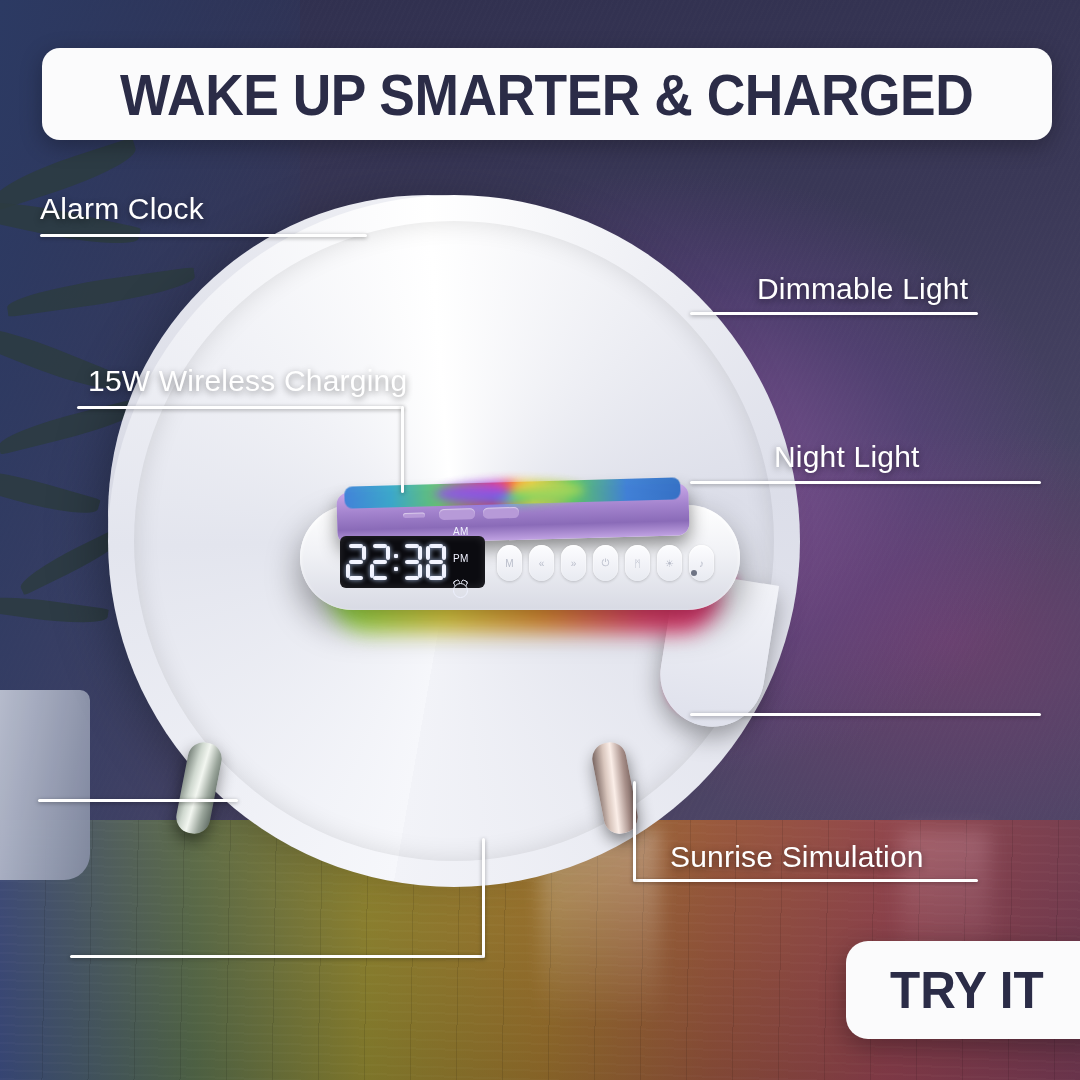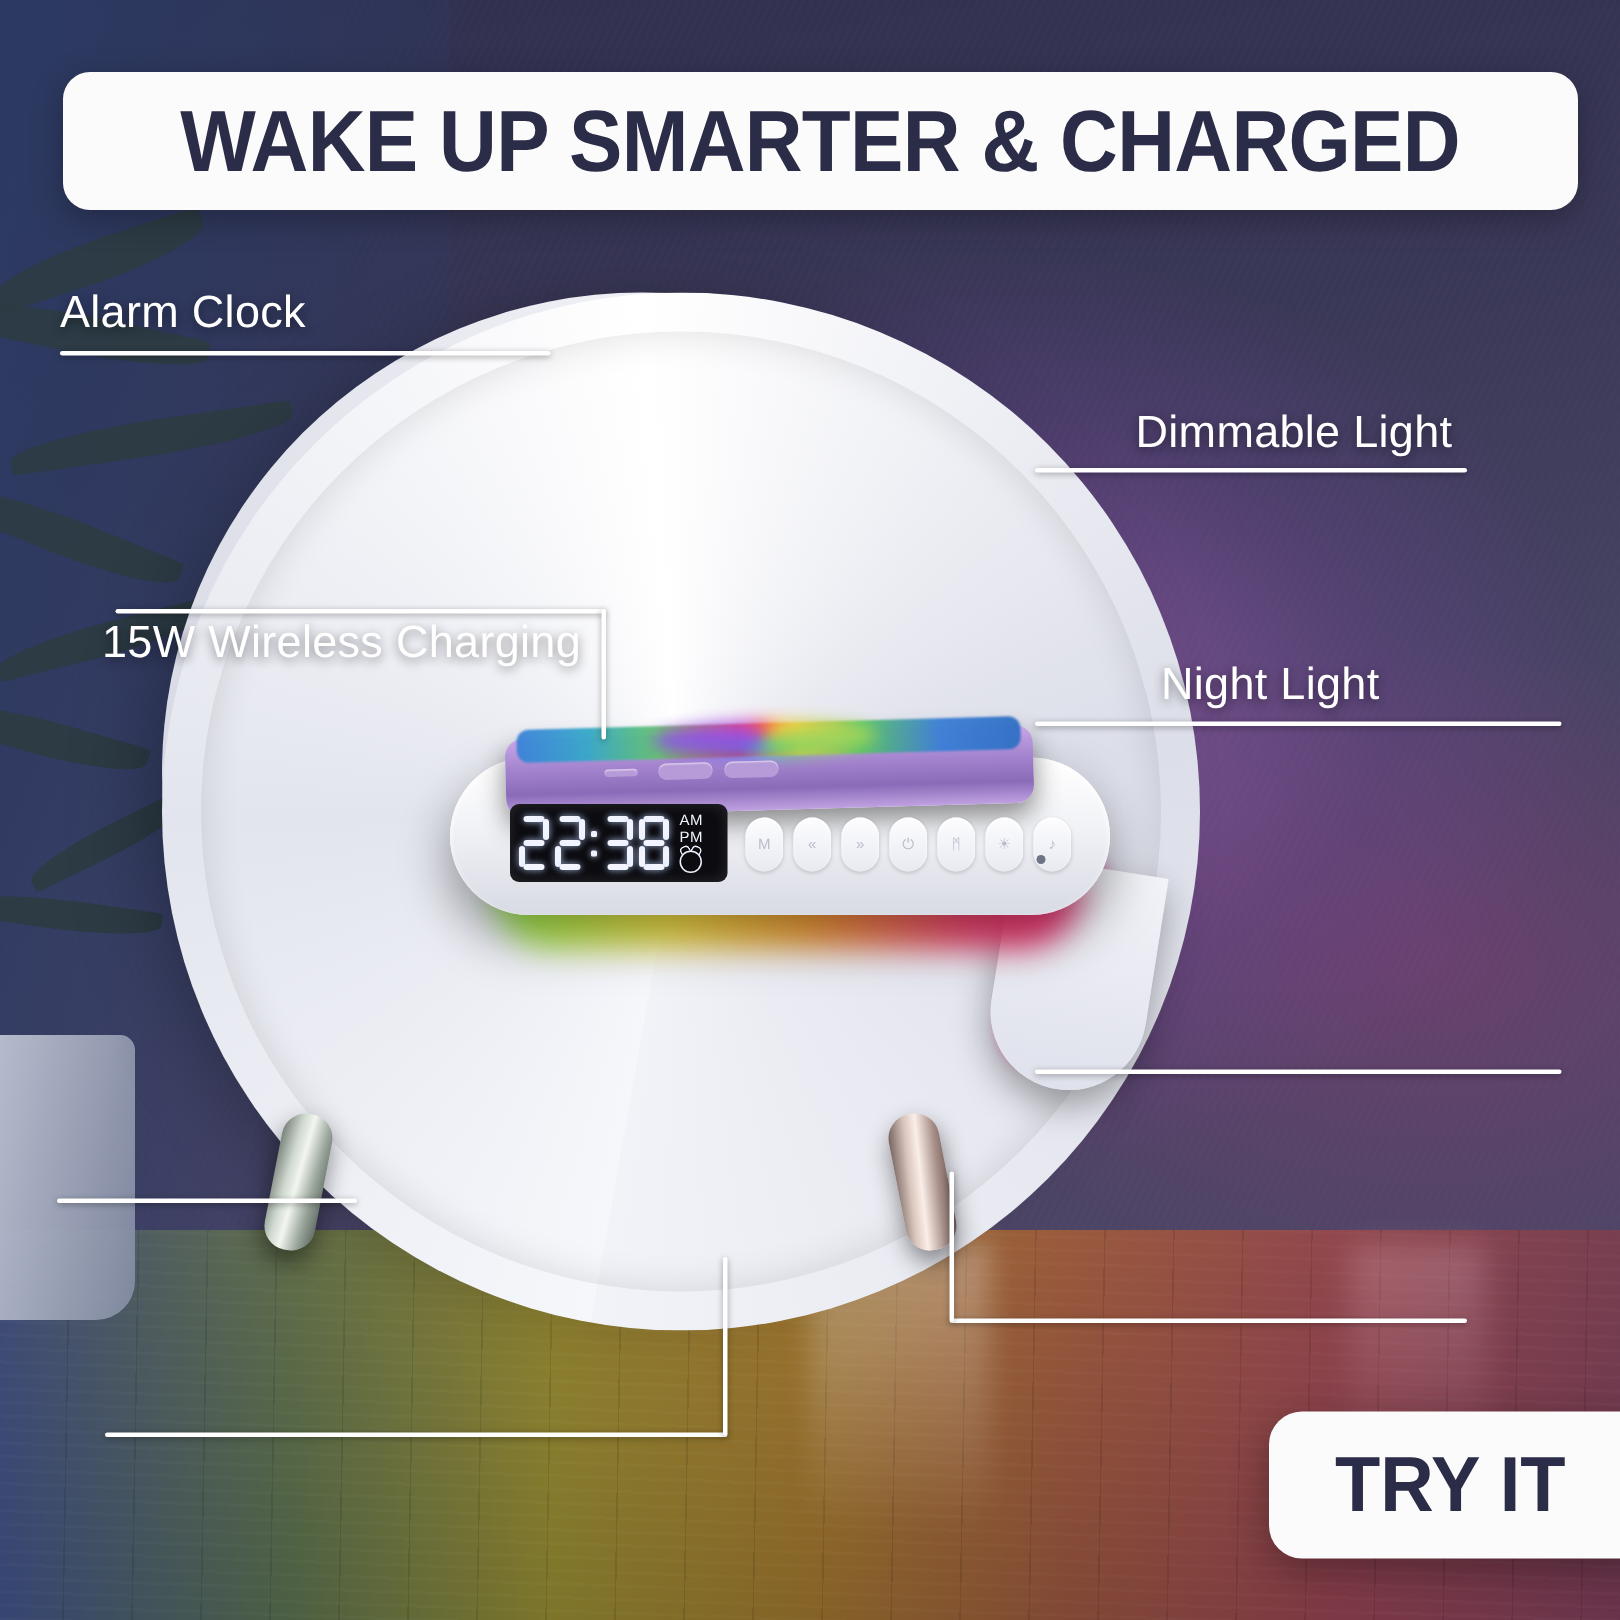--- a/index.html
+++ b/index.html
@@ -106,21 +106,21 @@
   .seg{position:absolute;background:#f2f4ff;border-radius:2px;box-shadow:0 0 5px rgba(190,215,255,.85);}
   .s-a{left:3px;top:0;width:14px;height:4px;}
   .s-b{right:0;top:2px;width:4px;height:14px;}
   .s-c{right:0;bottom:2px;width:4px;height:14px;}
   .s-d{left:3px;bottom:0;width:14px;height:4px;}
   .s-e{left:0;bottom:2px;width:4px;height:14px;}
   .s-f{left:0;top:2px;width:4px;height:14px;}
   .s-g{left:3px;top:16px;width:14px;height:4px;}
   .colon{display:flex;flex-direction:column;justify-content:center;gap:9px;height:36px;}
   .colon i{width:4px;height:4px;background:#eef1ff;border-radius:1px;box-shadow:0 0 4px #cfe0ff;display:block;}
-  .ampm{display:flex;flex-direction:column;align-items:center;gap:1px;margin-left:3px;color:#f0f2ff;
+  .ampm{display:flex;flex-direction:column;align-items:center;gap:17px;margin-left:3px;color:#f0f2ff;
     font-size:10px;letter-spacing:.3px;line-height:1.05;}
   .bell{width:13px;height:13px;border:1.6px solid #eef1ff;border-radius:50%;position:relative;margin-top:1px;}
   .bell:before,.bell:after{content:"";position:absolute;top:-4px;width:5px;height:4px;
     border:1.6px solid #eef1ff;border-bottom:none;border-radius:3px 3px 0 0;}
   .bell:before{left:-1px;transform:rotate(-28deg);}
   .bell:after{right:-1px;transform:rotate(28deg);}
 
   .btnrow{position:absolute;left:497px;top:545px;display:flex;gap:7px;align-items:center;}
   .pbtn{width:25px;height:36px;border-radius:13px;
     background:linear-gradient(180deg,#fdfdff,#e8eaf1);
@@ -276,37 +276,38 @@
   <div class="leg leg-l"></div>
   <div class="leg leg-r"></div>
 
   <div class="banner">
     <span>WAKE UP SMARTER &amp; CHARGED</span>
   </div>
 
   <div class="callout" style="left:40px;top:192px;">Alarm Clock</div>
   <div class="rule" style="left:40px;top:234px;width:327px;"></div>
 
-  <div class="callout" style="left:68px;top:364px;margin-top:48px;">15W Wireless Charging</div>
+  <div class="callout" style="left:88px;top:364px;">15W Wireless Charging</div>
   <div class="rule" style="left:77px;top:406px;width:327px;"></div>
   <div class="vrule" style="left:401px;top:406px;height:87px;"></div>
 
   <div class="rule" style="left:38px;top:799px;width:200px;"></div>
 
   <div class="rule" style="left:70px;top:955px;width:415px;"></div>
   <div class="vrule" style="left:482px;top:838px;height:119px;"></div>
 
   <div class="callout" style="left:757px;top:272px;text-align:right;">Dimmable Light</div>
   <div class="rule" style="left:690px;top:312px;width:288px;"></div>
 
   <div class="callout" style="left:774px;top:440px;">Night Light</div>
   <div class="rule" style="left:690px;top:481px;width:351px;"></div>
 
   <div class="rule" style="left:690px;top:713px;width:351px;"></div>
 
+  <div class="callout" style="left:670px;top:840px;">Sunrise Simulation</div>
   <div class="rule" style="left:633px;top:879px;width:345px;"></div>
   <div class="vrule" style="left:633px;top:781px;height:100px;"></div>
 
   <div class="trybtn">
     <span>TRY IT</span>
   </div>
 
 </div>
 
 </body></html>

